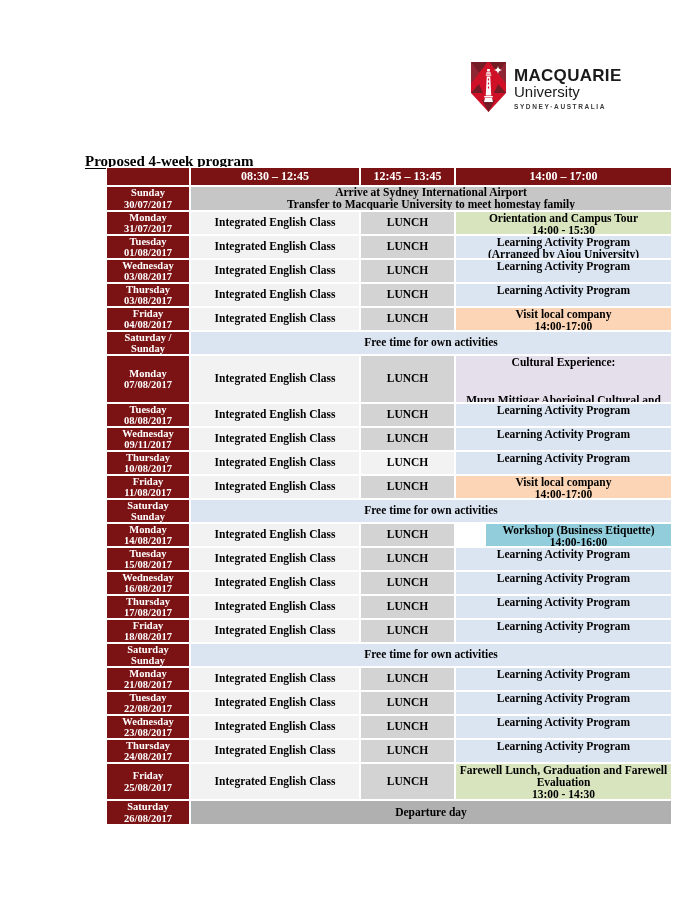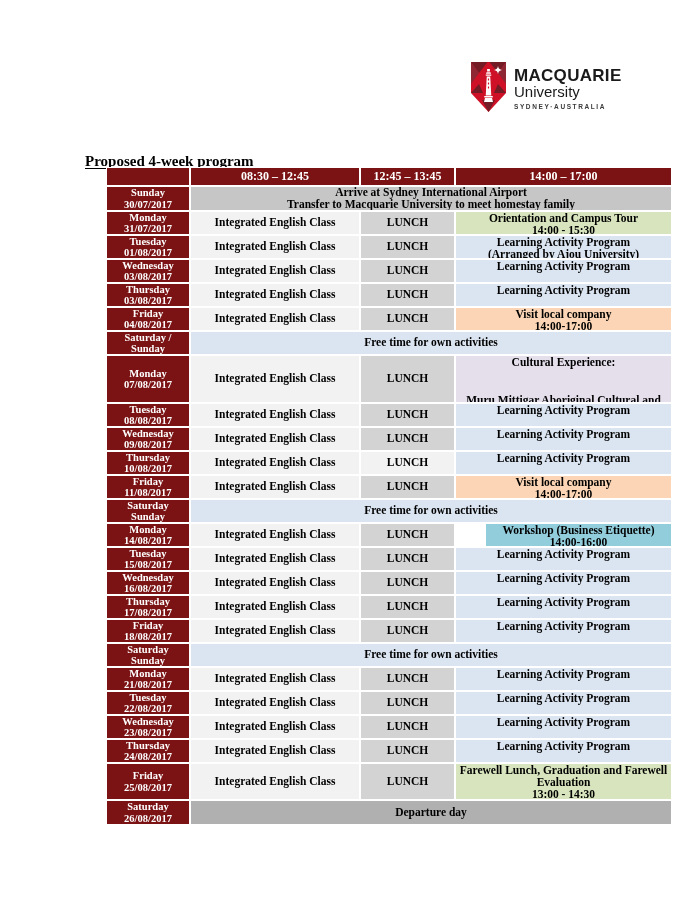--- a/index.html
+++ b/index.html
@@ -187,21 +187,21 @@
       </div>
       <div class="cell morning" style="width: 170px;">Integrated English Class</div>
       <div class="cell lunch" style="width: 95px;">LUNCH</div>
       <div class="cell grow afternoon" style="background: rgb(219, 229, 241);">
         <div>Learning Activity Program</div>
       </div>
     </div>
     <div class="row" style="height: 24px;">
       <div class="cell day" style="width: 84px;">
         <div>Wednesday</div>
-        <div>09/08/2017</div>
+        <div>09/11/2017</div>
       </div>
       <div class="cell morning" style="width: 170px;">Integrated English Class</div>
       <div class="cell lunch" style="width: 95px;">LUNCH</div>
       <div class="cell grow afternoon" style="background: rgb(219, 229, 241);">
         <div>Learning Activity Program</div>
       </div>
     </div>
     <div class="row" style="height: 24px;">
       <div class="cell day" style="width: 84px;">
         <div>Thursday</div>

